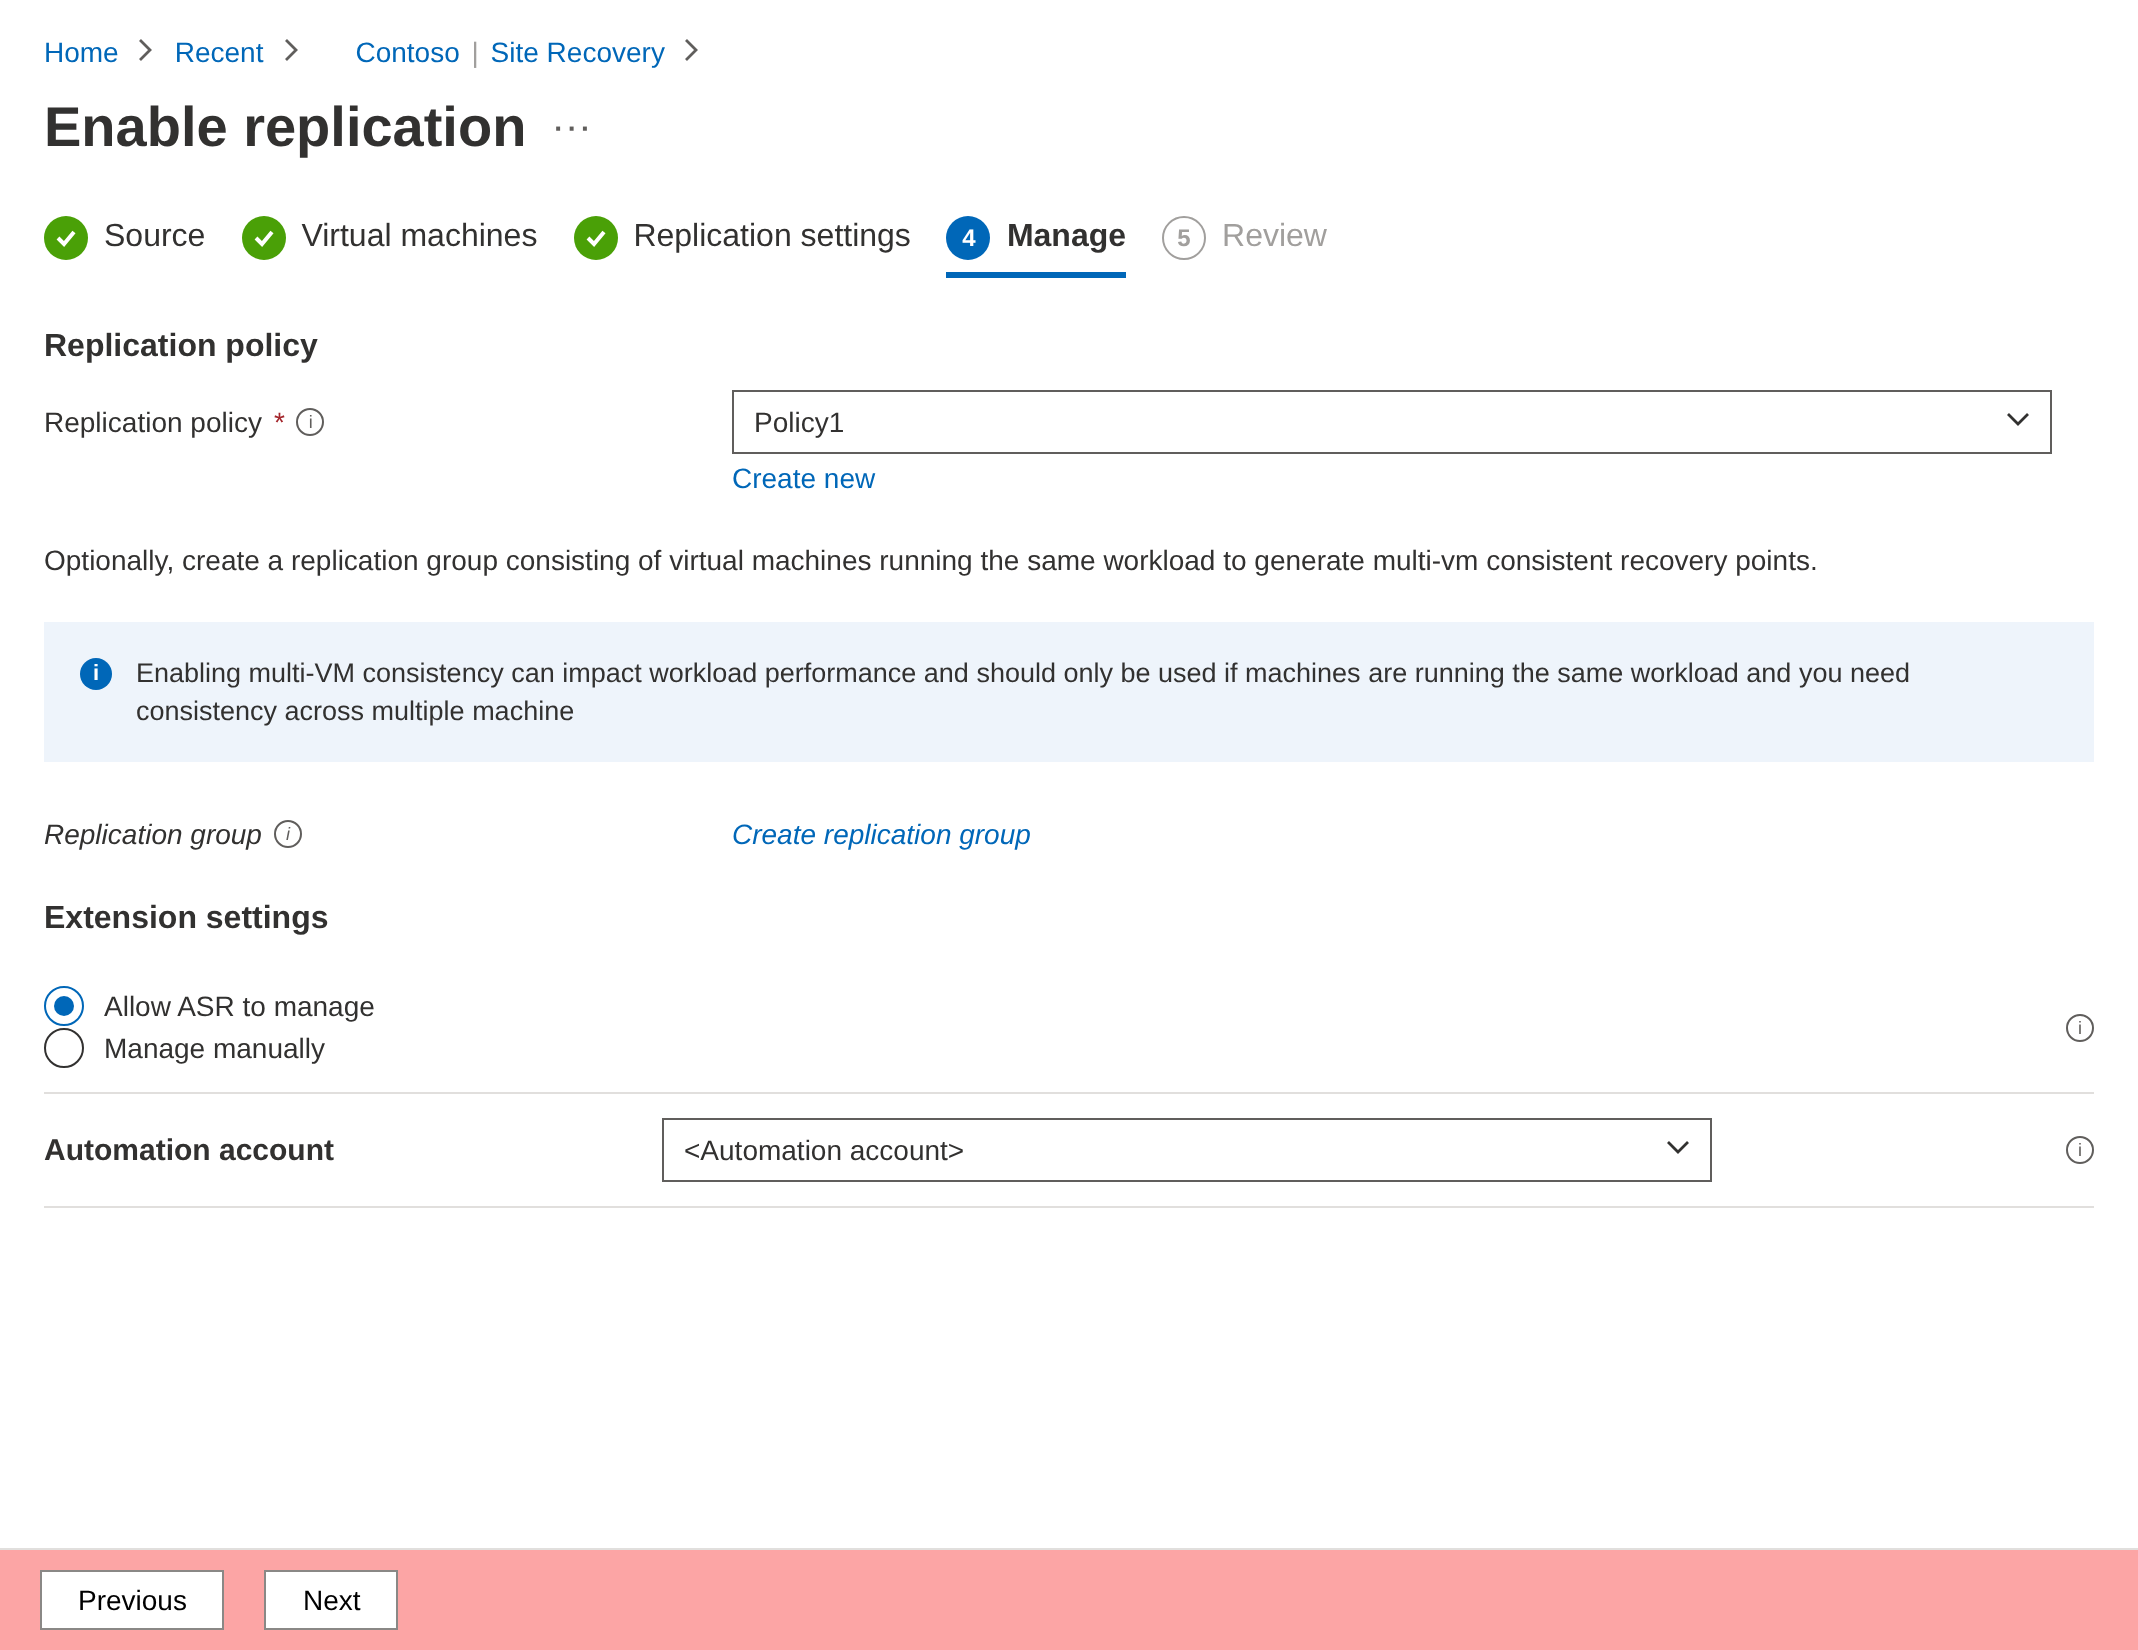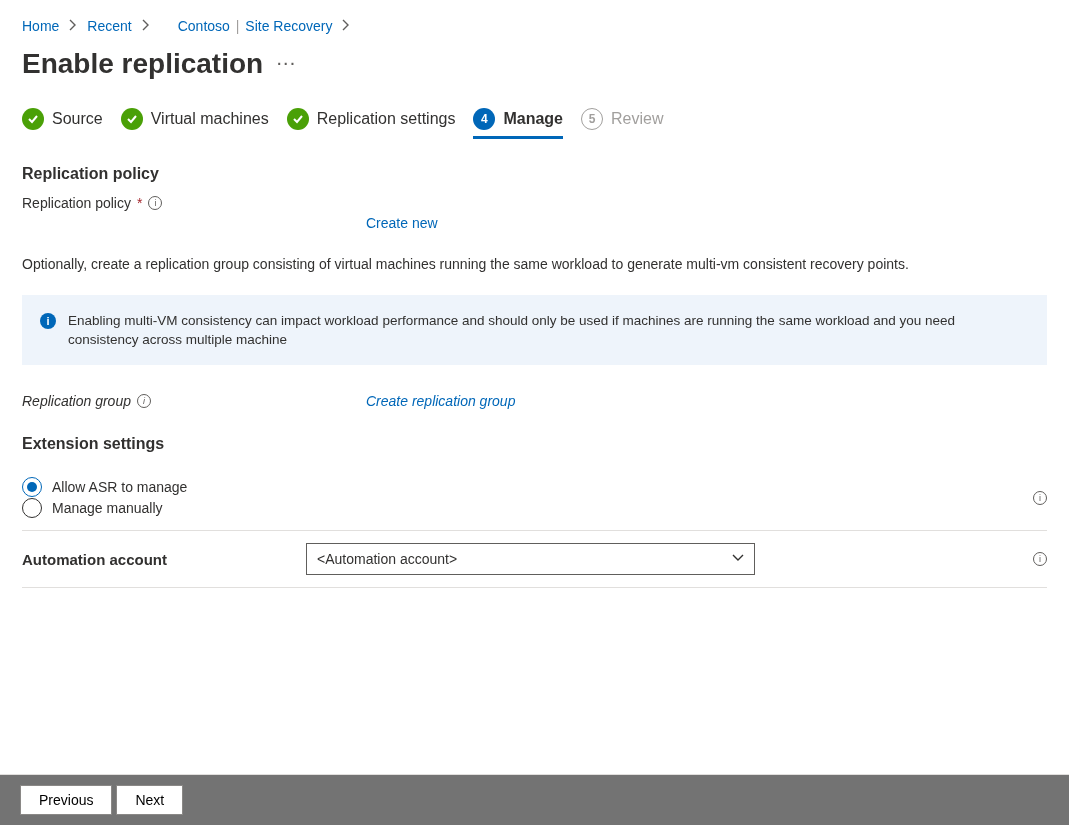--- a/index.html
+++ b/index.html
@@ -39,21 +39,21 @@
     .row .label-col { width: 344px; display: flex; align-items: center; gap: 6px; font-size: 14px; color: #323130; }
     .row .field-col { flex: 1; }
     .req { color: #a4262c; }
     .info-icon { width: 14px; height: 14px; border: 1px solid #605e5c; border-radius: 50%; display: inline-flex; align-items: center; justify-content: center; font-size: 9px; color: #605e5c; cursor: pointer; }
 
     .select {
       width: 660px; height: 32px; border: 1px solid #605e5c; padding: 0 30px 0 10px;
       font-size: 14px; background: #fff; position: relative; display: flex; align-items: center; cursor: pointer;
     }
     .select .chev-down { position: absolute; right: 10px; top: 50%; transform: translateY(-50%); }
-    .select.narrow { width: 449px; }
+    .select.narrow { width: 525px; margin-left: 25px; }
 
     .link-under { margin-left: 344px; margin-top: 4px; margin-bottom: 22px; }
     .desc { font-size: 14px; line-height: 22px; color: #323130; margin-bottom: 20px; max-width: 1010px; }
 
     .callout {
       background: #eef4fb; padding: 16px 18px; display: flex; gap: 12px; align-items: flex-start;
       margin-bottom: 28px;
     }
     .callout .info-fill { width: 16px; height: 16px; background: #0067b8; border-radius: 50%; color: #fff; display: flex; align-items: center; justify-content: center; font-size: 11px; font-weight: 600; flex-shrink: 0; margin-top: 2px; }
     .callout-text { font-size: 13.5px; line-height: 19px; color: #323130; }
@@ -67,21 +67,21 @@
     .divider-row .right { width: 30px; display: flex; justify-content: flex-end; }
 
     .radio-group { display: flex; flex-direction: column; gap: 1px; }
     .radio-item { display: flex; align-items: center; gap: 10px; cursor: pointer; }
     .radio-circle { width: 20px; height: 20px; border: 1px solid #323130; border-radius: 50%; display: flex; align-items: center; justify-content: center; }
     .radio-circle.checked { border-color: #0067b8; }
     .radio-circle.checked::after { content: ""; width: 10px; height: 10px; background: #0067b8; border-radius: 50%; }
 
     .footer {
       position: absolute; bottom: 0; left: 0; right: 0; padding: 10px 20px;
-      border-top: 1px solid #e1dfdd; display: flex; gap: 4px; background: #737373;
+      border-top: 1px solid #e1dfdd; display: flex; gap: 20px; background: #fca5a5;
     }
     .btn {
       height: 30px; padding: 0 18px; border: 1px solid #8a8886; background: #fff;
       font-size: 14px; cursor: pointer; display: flex; align-items: center;
     }
 
     svg.chev-svg { width: 12px; height: 12px; }
   </style>
 </head>
 <body>
@@ -151,20 +151,30 @@
   </div>
 </div>
 
 <div class="section-heading">Replication policy</div>
 
 <div class="row">
   <div class="label-col">
     <span>Replication policy</span>
     <span class="req">*</span>
     <span class="info-icon">i</span>
+  </div>
+  <div class="field-col">
+    <div class="select">
+      <span>Policy1</span>
+      <span class="chev-down">
+        <svg width="12" height="12" viewBox="0 0 12 12">
+            <path d="M1 3 L6 8 L11 3" stroke="#323130" stroke-width="1.4" fill="none"></path>
+          </svg>
+      </span>
+    </div>
   </div>
 </div>
 <div class="link-under">
   <a>Create new</a>
 </div>
 
 <p class="desc">Optionally, create a replication group consisting of virtual machines running the same workload to generate multi-vm consistent recovery points.</p>
 
 <div class="callout">
   <span class="info-fill">i</span>

